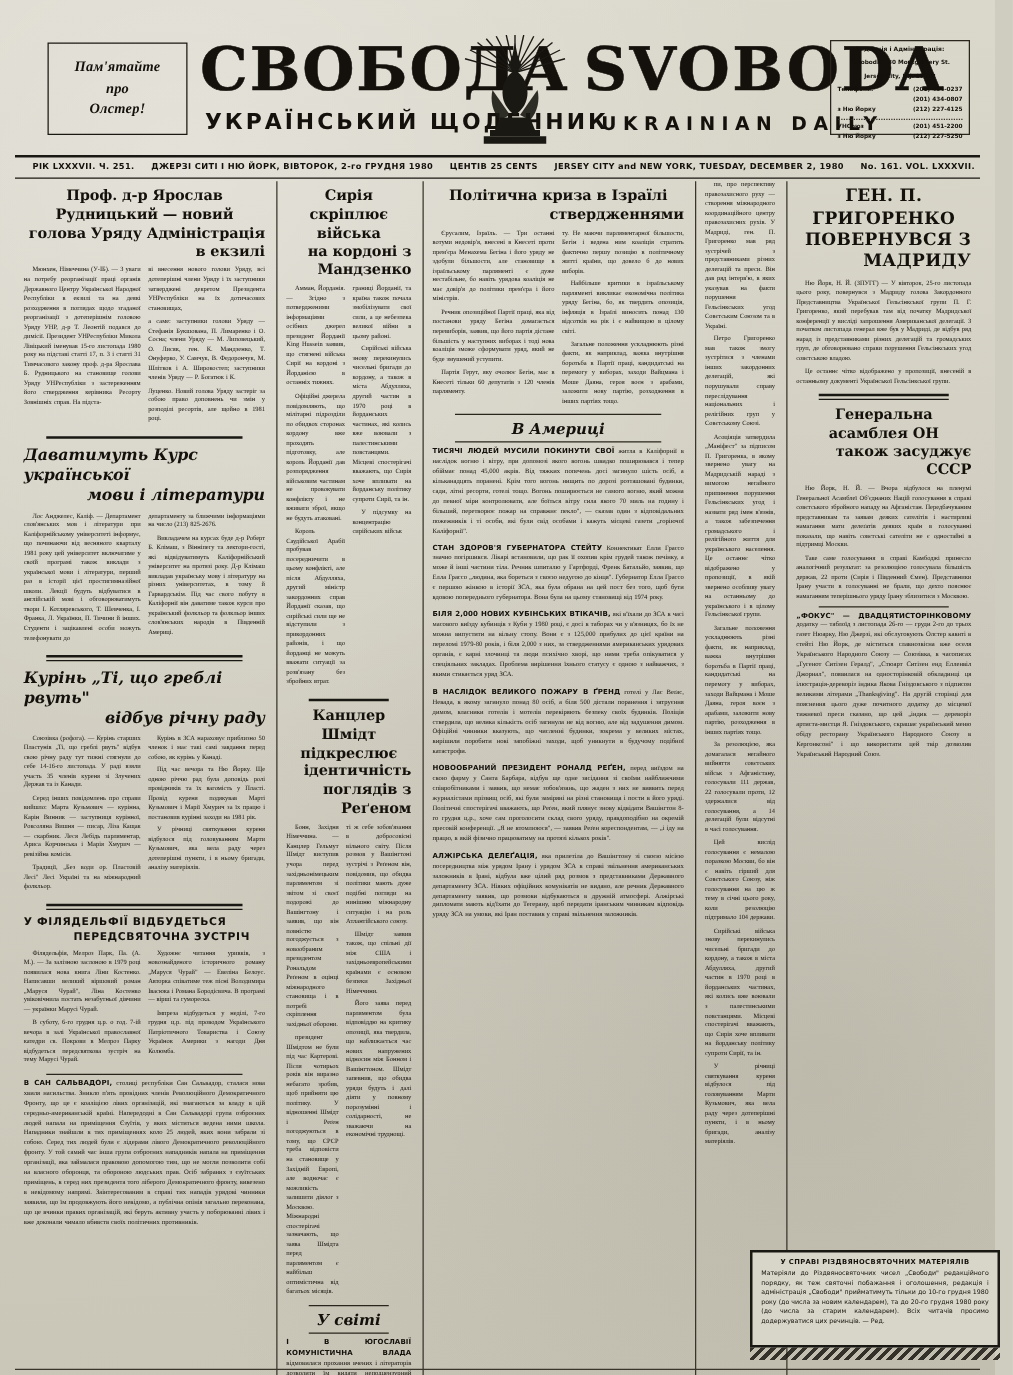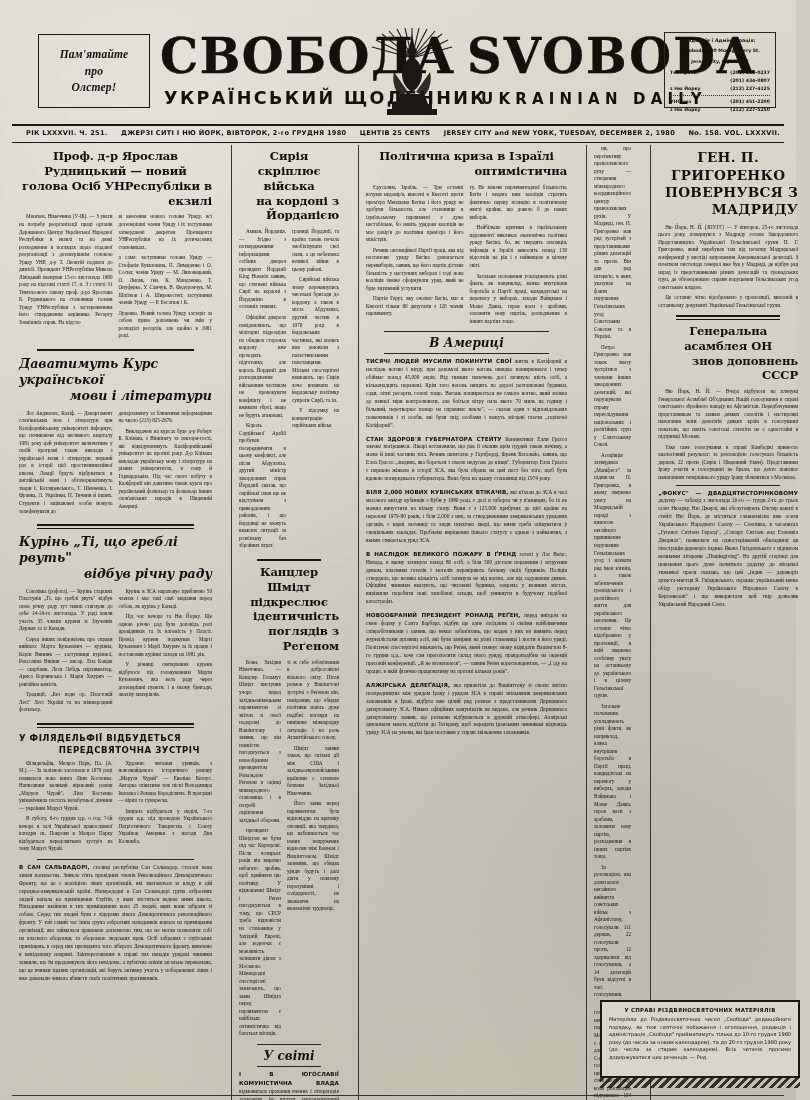--- a/index.html
+++ b/index.html
@@ -89,21 +89,21 @@
     font-size:6.6px; font-weight:bold;
     letter-spacing:.3px;
     padding:3.4px 4px 3.4px 14px;
   }
   .dateline span { white-space:nowrap; }
 
   
   .grid {
     display:grid;
     grid-template-columns: 207px 1fr 216px 1fr 155px;
-    column-gap:12px;
+    column-gap:2px;
     margin-top:2px;
     height:935px;
   }
   .colwrap { padding:0 7px; position:relative; }
   .vrule { border-left:.9px solid #3a352a; }
 
   h2.head {
     font-family:"DejaVu Serif", serif;
     font-weight:bold;
     font-size:11.6px;
@@ -266,30 +266,30 @@
       </div>
     </div>
   </div>
 
   <div class="rule-thick"></div>
   <div class="dateline">
     <span>РІК LXXXVII. Ч. 251.</span>
     <span>ДЖЕРЗІ СИТІ І НЮ ЙОРК, ВІВТОРОК, 2-го ГРУДНЯ 1980</span>
     <span>ЦЕНТІВ 25 CENTS</span>
     <span>JERSEY CITY and NEW YORK, TUESDAY, DECEMBER 2, 1980</span>
-    <span>No. 158.   VOL. LXXXVII.</span>
+    <span>No. 161.   VOL. LXXXVII.</span>
   </div>
   <div class="rule-thin"></div>
 
   <div class="grid">
 
     <div class="colwrap">
       <h2 class="head">
         <span>Проф. д-р Ярослав Рудницький — новий</span>
-        <span class="l2">голова Осіб УНРеспубліки в екзилі</span>
+        <span class="l2">голова Уряду Адміністрація в екзилі</span>
       </h2>
       <div class="body2">
         <div>
           <p class="para indent">Мюнхен, Німеччина (У-ІБ). — З уваги на потребу реорганізації праці органів Державного Центру Української Народної Республіки в екзилі та на деякі розходження в поглядах щодо згаданої реорганізації з дотеперішнім головою Уряду УНР, д-р Т. Леонтій подався до димісії. Президент УНРеспубліки Микола Лівіцький іменував 15-го листопада 1980 року на підставі статті 17, п. 3 і статті 31 Тимчасового закону проф. д-ра Ярослава Б. Рудницького на становище голови Уряду УНРеспубліки з застереженням його ствердження керівника Ресорту Зовнішніх справ. На підста-</p>
         </div>
         <div>
           <p class="para">ві внесення нового голови Уряду, всі дотеперішні члени Уряду і їх заступники затверджені декретом Президента УНРеспубліки на їх дотичасових становищах,</p>
           <p class="para">а саме: заступники голови Уряду — Стефанія Букшована, П. Лимаренко і О. Сосна; члени Уряду — М. Липовецький, О. Лисяк, ген. К. Мандзенко, Т. Онуферко, У. Самчук, В. Федорончук, М. Шлітков і А. Широкостеп; заступники членів Уряду — Р. Богатюк і К.</p>
           <p class="para">Луценко. Новий голова Уряду застеріг за собою право доповнень чи змін у розподілі ресортів, але щойно в 1981 році.</p>
         </div>
@@ -353,21 +353,21 @@
         <p class="para wide">
           <b class="lead">В САН САЛЬВАДОРІ,</b>
           <span>столиці республіки Сан Сальвадор, сталася нова хвиля насильства. Зникло п'ять провідних членів Революційного Демократичного Фронту, що це є коаліцією лівих організацій, які змагаються за владу в цій середньо-американській країні. Напередодні в Сан Сальвадорі група озброєних людей напала на приміщення Єзуїтів, у яких міститься ведена ними школа. Нападники знайшли в тих приміщеннях коло 25 людей, яких вони забрали зі собою. Серед тих людей були є лідерами лівого Демократичного революційного фронту. У той самий час інша група озброєних нападників напала на приміщення організації, яка займалася правовою допомогою тим, що не могли позволити собі на власного оборонця, та обороною людських прав. Осіб забраних з єзуїтських приміщень, в серед них президента того ліберого Демократичного фронту, вивезено в невідомому напрямі. Заінтересованим в справі тих нападів урядові чинники заявили, що їм продовжують його невідомо, а публічна опінія загально переконана, що це вчинки правих організацій, які беруть активну участь у поборюванні лівих і вже доконали чимало вбивств своїх політичних противників.</span>
         </p>
       </div>
     </div>
 
     <div class="colwrap vrule">
       <h2 class="head">
         <span>Сирія скріплює війська</span>
-        <span class="l2">на кордоні з Йорданією</span>
+        <span class="l2">на кордоні з Мандзенко</span>
       </h2>
       <div class="body2">
         <div>
           <p class="para indent">Амман, Йорданія. — Згідно з потвердженими інформаціями осібних джерел президент Йорданії King Hussein заявив, що стягнені війська Сирії на кордоні з Йорданією в останніх тижнях.</p>
           <p class="para indent">Офіційні джерела повідомляють, що мілітарні підрозділи по обидвох сторонах кордону вже проходять підготовку, але король Йорданії дав розпорядження військовим частинам не провокувати конфлікту і не вживати зброї, якщо не будуть атаковані.</p>
           <p class="para indent">Король Саудійської Арабії пробував посередничити в цьому конфлікті, але після Абдулляха, другий міністр закордонних справ Йорданії сказав, що сирійські сили ще не відступили з прикордонних районів, і що йорданці не можуть вважати ситуації за розв'язану без збройних втрат.</p>
         </div>
         <div>
           <p class="para">границі Йорданії, та країна також почала змобілізувати свої сили, а це небезпека великої війни в цьому районі.</p>
           <p class="para indent">Сирійські війська знову перекинулись чисельні бригади до кордону, а також в міста Абдулляха, другий частин в 1970 році в йорданських частинах, які колись вже воювали з палестинськими повстанцями. Місцеві спостерігачі вважають, що Сирія хоче впливати на йорданську політику супроти Сирії, та ін.</p>
@@ -402,21 +402,21 @@
           <b class="lead">І В ЮГОСЛАВІЇ КОМУНІСТИЧНА ВЛАДА</b>
           <span>відмовилася прохання вчених і літераторів дозволити їм видати неподцензурний журнал. Професор Любомир Тадіч та письменник Добріца Кося зорганізували ширшу акцію за право видавання такого журналу, а коли дістали згоду на літературно-науковий журнал. У своєму листі вони схарактеризували той журнал як „небезпечний і критичний", але уряд і партія відхилили їхнє прохання „з ідеологічних і політичних мотивів".</span>
         </p>
       </div>
 
     </div>
 
     <div class="colwrap vrule">
       <h2 class="head">
         <span>Політична криза в Ізраїлі</span>
-        <span class="l2">оптимістична</span>
+        <span class="l2">ствердженнями</span>
       </h2>
       <div class="body2">
         <div>
           <p class="para indent">Єрусалим, Ізраїль. — Три останні вотуми недовір'я, внесені в Кнесеті проти прем'єра Менахема Бегіна і його уряду не здобули більшости, але становище в ізраїльському парляменті є дуже нестабільне, бо навіть урядова коаліція не має довір'я до політики прем'єра і його міністрів.</p>
           <p class="para indent">Речник опозиційної Партії праці, яка від постанови уряду Бегіна домагається перевиборів, заявив, що його партія дістане більшість у наступних виборах і тоді нова коаліція зможе сформувати уряд, який не буде змушений уступити.</p>
           <p class="para indent">Партія Герут, яку очолює Бегін, має в Кнесеті тільки 60 депутатів з 120 членів парляменту.</p>
         </div>
         <div>
           <p class="para">ту. Не маючи парляментарної більшости, Бегін і ведена ним коаліція стратить фактично першу позицію в політичному житті країни, що довело б до нових виборів.</p>
           <p class="para indent">Найбільше критики в ізраїльському парляменті викликає економічна політика уряду Бегіна, бо, як твердить опозиція, інфляція в Ізраїлі виносить понад 130 відсотків на рік і є найвищою в цілому світі.</p>
@@ -486,21 +486,21 @@
       </h2>
       <div class="body1">
         <p class="para indent">Ню Йорк, Н. Й. (ЗПУГГ) — У вівторок, 25-го листопада цього року, повернувся з Мадриду голова Закордонного Представництва Української Гельсінкської групи П. Г. Григоренко, який перебував там від початку Мадридської конференції у висліді запрошення Американської делегації. З початком листопада генерал вже був у Мадриді, де відбув ряд нарад із представниками різних делегацій та громадських груп, де обговорювано справи порушення Гельсінкських угод совєтською владою.</p>
         <p class="para indent">Це останнє чітко відображено у пропозиції, внесеній в останньому документі Української Гельсінкської групи.</p>
       </div>
 
       <div class="divider2"></div>
 
       <h2 class="head">
         <span>Генеральна асамблея ОН</span>
-        <span class="l2">знов доповнень СССР</span>
+        <span class="l2">також засуджує СССР</span>
       </h2>
       <div class="body1">
         <p class="para indent">Ню Йорк, Н. Й. — Вчора відбулося на пленумі Генеральної Асамблеї Об'єднаних Націй голосування в справі совєтського збройного нападу на Афганістан. Передбачуваним представникам та заявам деяких сателітів і настирливі намагання мати делеґатів деяких країн в голосуванні показали, що навіть совєтські сателіти не є одностайні в підтримці Москви.</p>
         <p class="para indent">Таке саме голосування в справі Камбоджі принесло аналогічний результат: за резолюцією голосувала більшість держав, 22 проти (Сирія і Південний Ємен). Представники Ірану участи в голосуванні не брали, що дехто пояснює намаганням теперішнього уряду Ірану зблизитися з Москвою.</p>
         <p class="para indent"></p>
       </div>
 
       <div class="divider thin"></div>
 
       <div class="newsitem">

